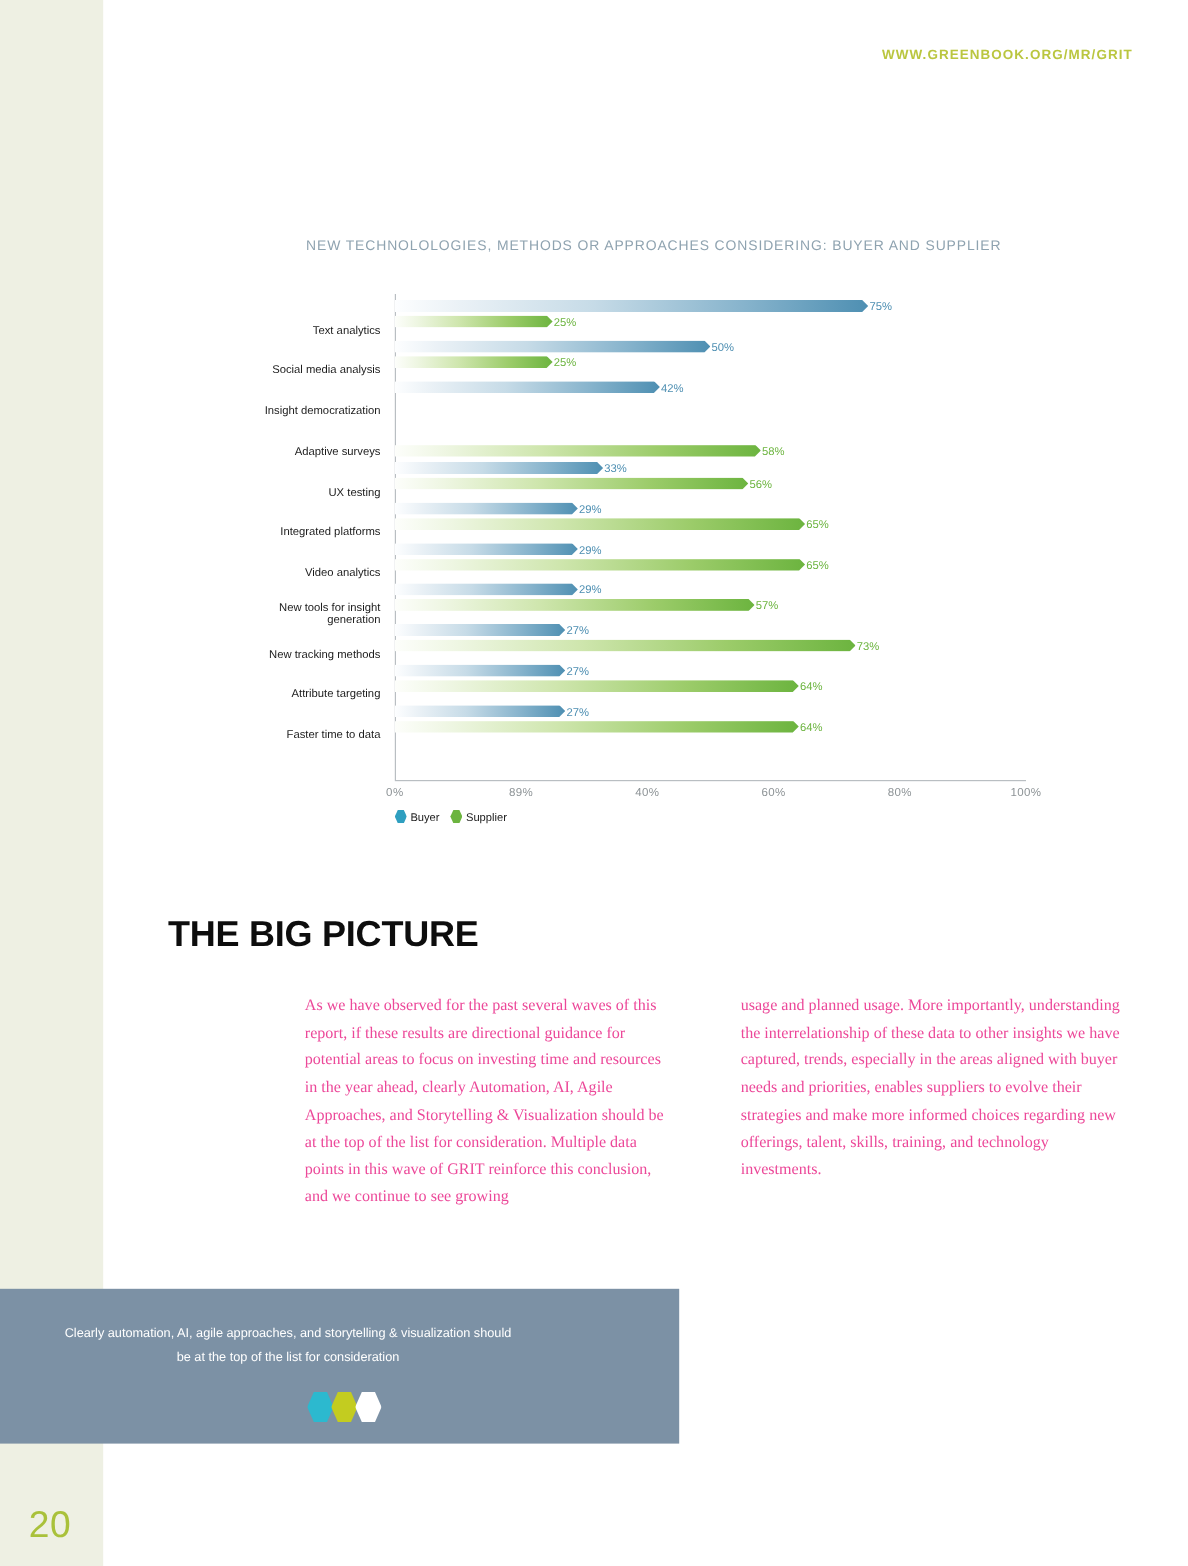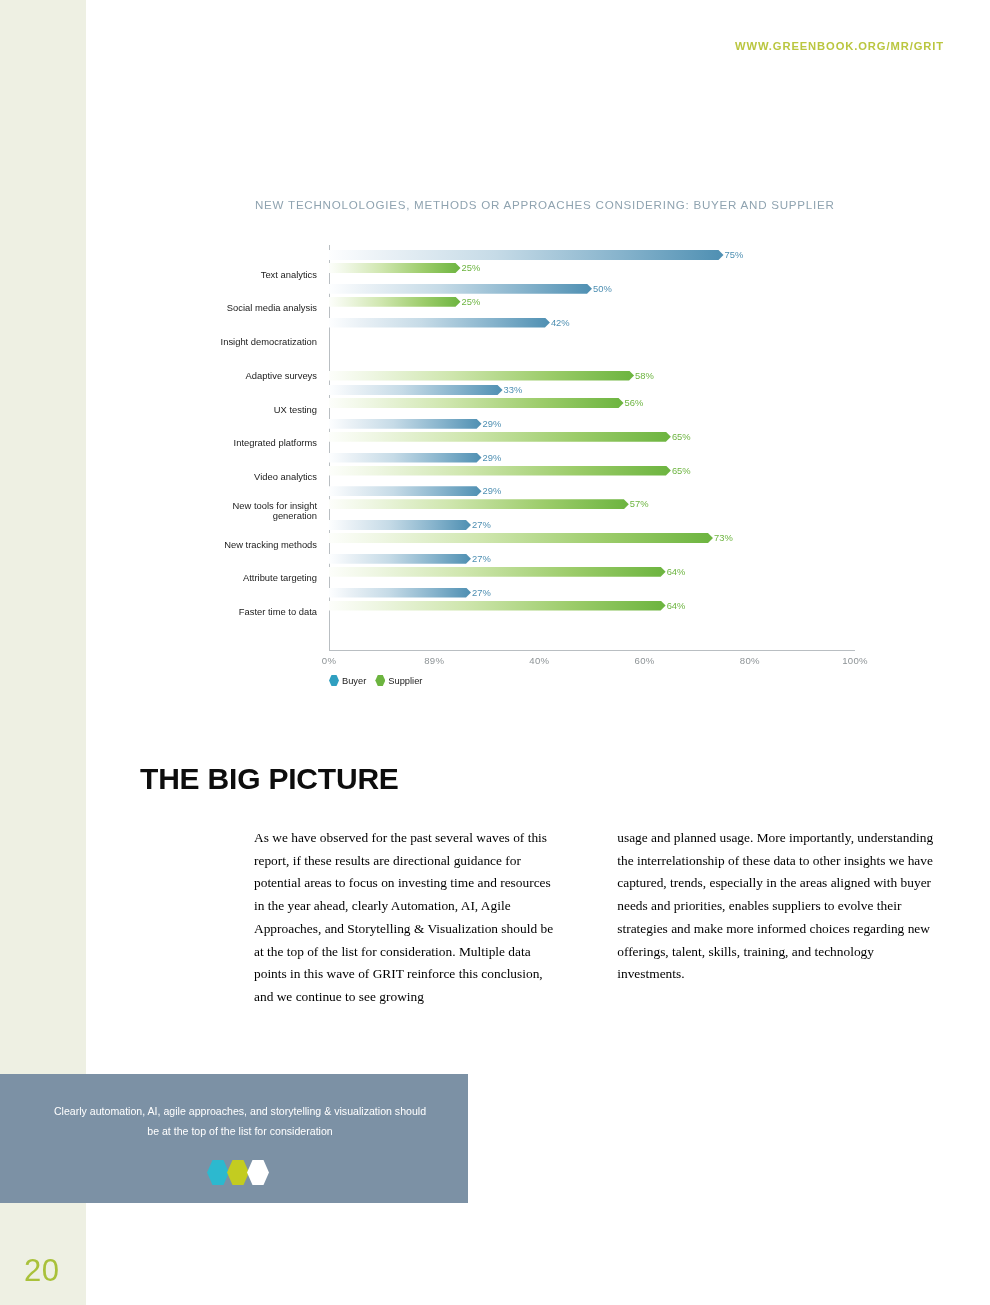--- a/index.html
+++ b/index.html
@@ -193,30 +193,30 @@
     left: 254px; top: 827px;
     width: 690px;
     display: flex;
     gap: 54px;
   }
   .col {
     width: 318px;
     font-family: "Liberation Serif", serif;
     font-size: 13.4px;
     line-height: 22.7px;
-    color: #000000;
+    color: #ec4899;
     text-align: left;
   }
   .col.right { width: 336px; }
 
   
   .callout {
     position: absolute;
     left: 0; top: 1074px;
-    width: 468px;
+    width: 566px;
     height: 129px;
     background: #7c91a5;
   }
   .callout-text {
     position: absolute;
     left: 50px; top: 27px;
     width: 380px;
     text-align: center;
     color: #ffffff;
     font-size: 10.6px;

